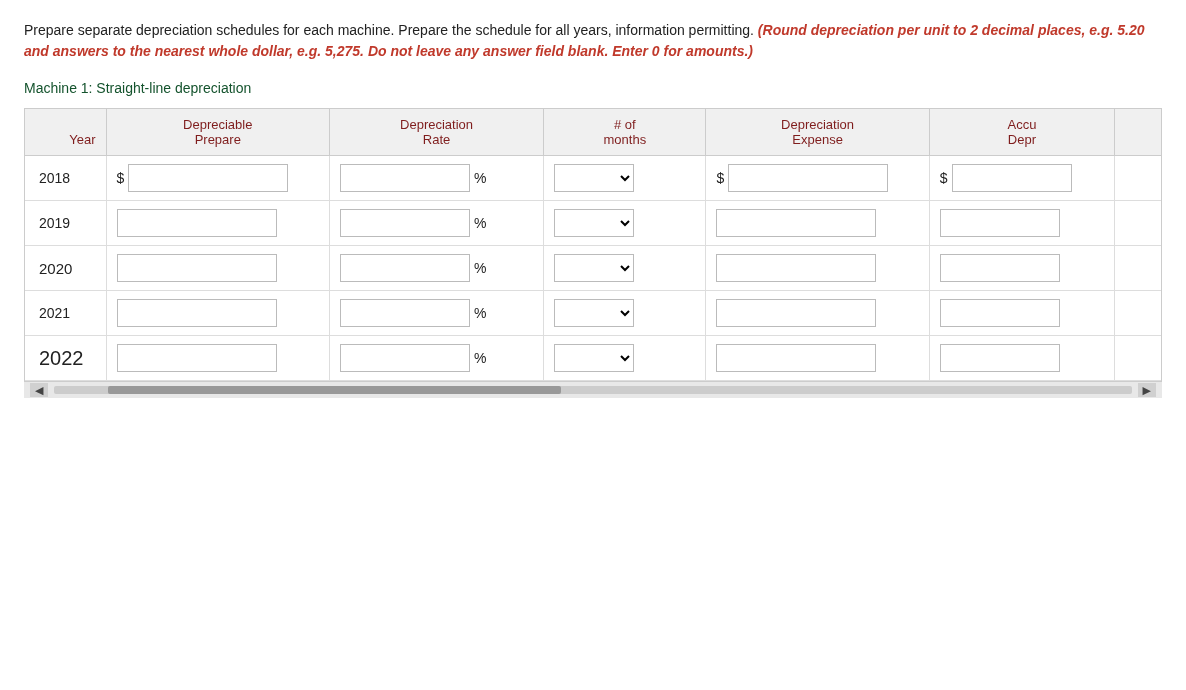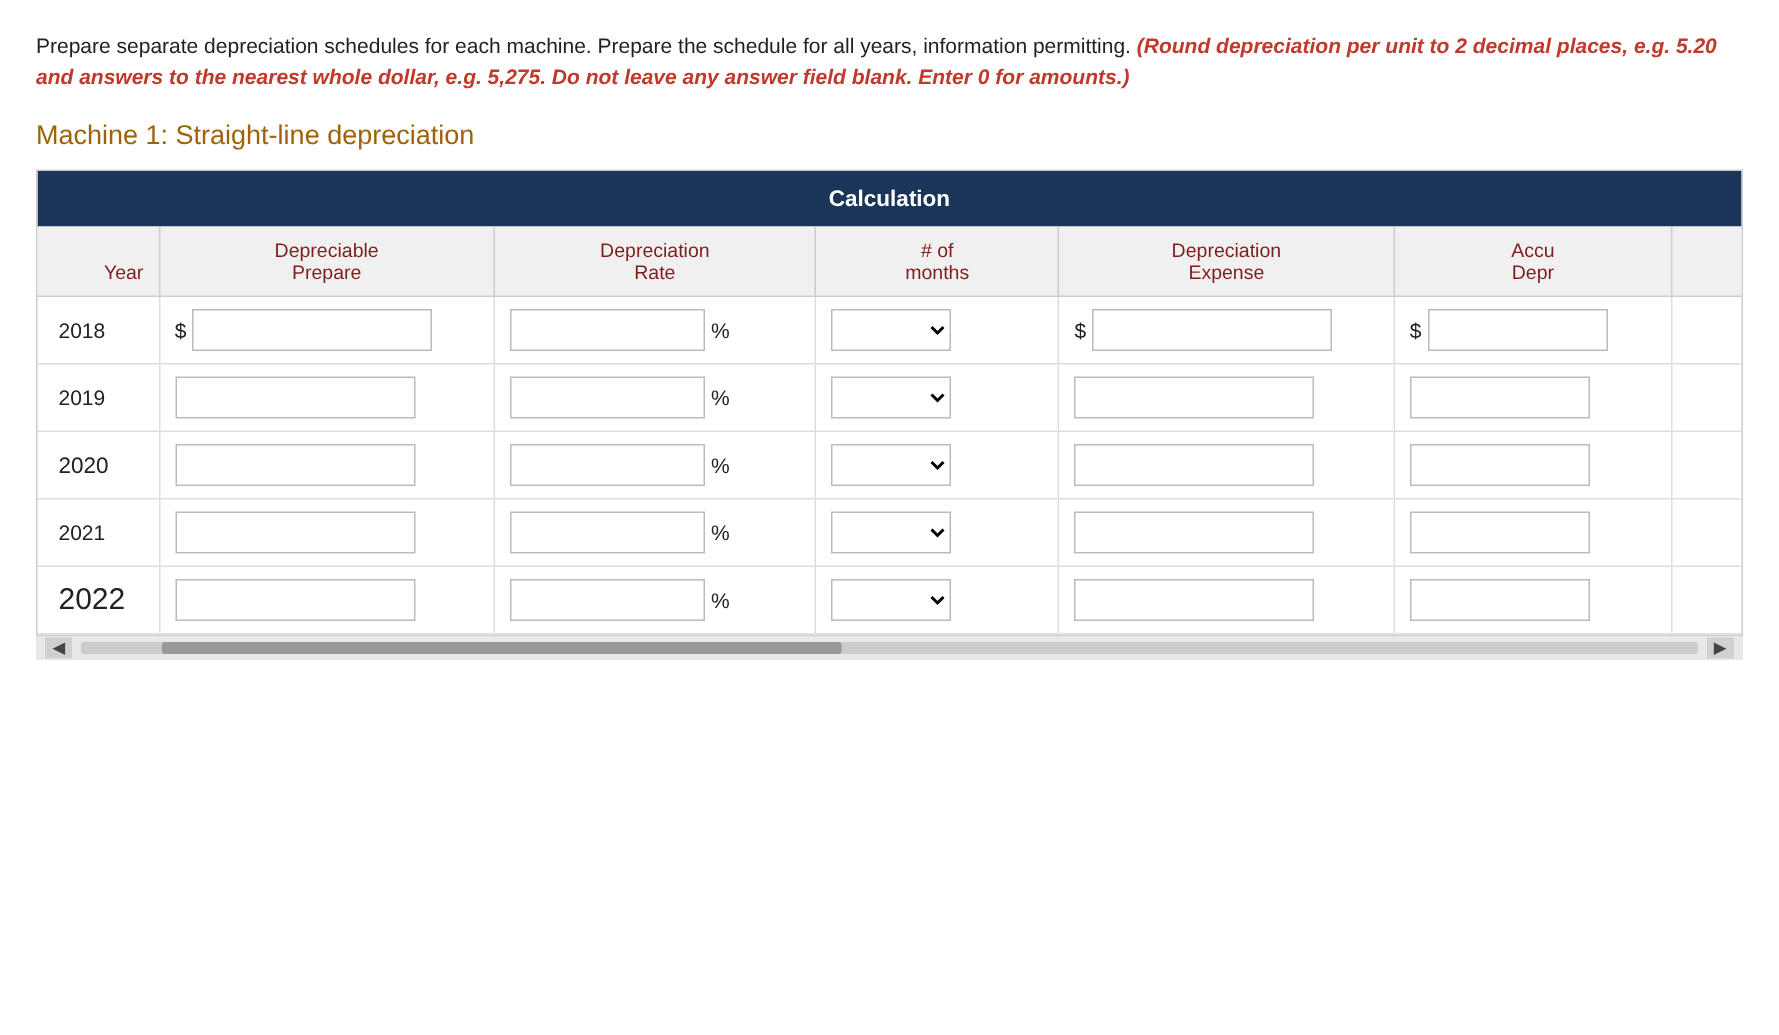--- a/index.html
+++ b/index.html
@@ -24,23 +24,23 @@
       font-size: 14px;
     }
 
     .instructions .bold-red {
       color: #c0392b;
       font-weight: bold;
       font-style: italic;
     }
 
     .machine-label {
-      font-size: 18px;
+      font-size: 14px;
       margin-bottom: 12px;
-      color: #a16207;
+      color: #14532d;
     }
 
     .table-wrapper {
       overflow-x: auto;
       border: 1px solid #ccc;
     }
 
     table {
       border-collapse: collapse;
       width: 100%;
@@ -189,23 +189,20 @@
     <span>Prepare separate depreciation schedules for each machine. Prepare the schedule for all years, information permitting.</span>
     <span class="bold-red">(Round depreciation per unit to 2 decimal places, e.g. 5.20 and answers to the nearest whole dollar, e.g. 5,275. Do not leave any answer field blank. Enter 0 for amounts.)</span>
   </p>
 </div>
 
 <p class="machine-label">Machine 1: Straight-line depreciation</p>
 
 <div class="table-wrapper">
   <table>
     <thead>
-      <tr>
-        <td colspan="7" class="header-row-top">Calculation</td>
-      </tr>
       <tr class="col-header-row">
         <th style="width:70px;">
           <span>Year</span>
         </th>
         <th style="width:185px;">
           <span>Depreciable</span><br>
           <span>Prepare</span>
         </th>
         <th style="width:185px;">
           <span>Depreciation</span><br>

